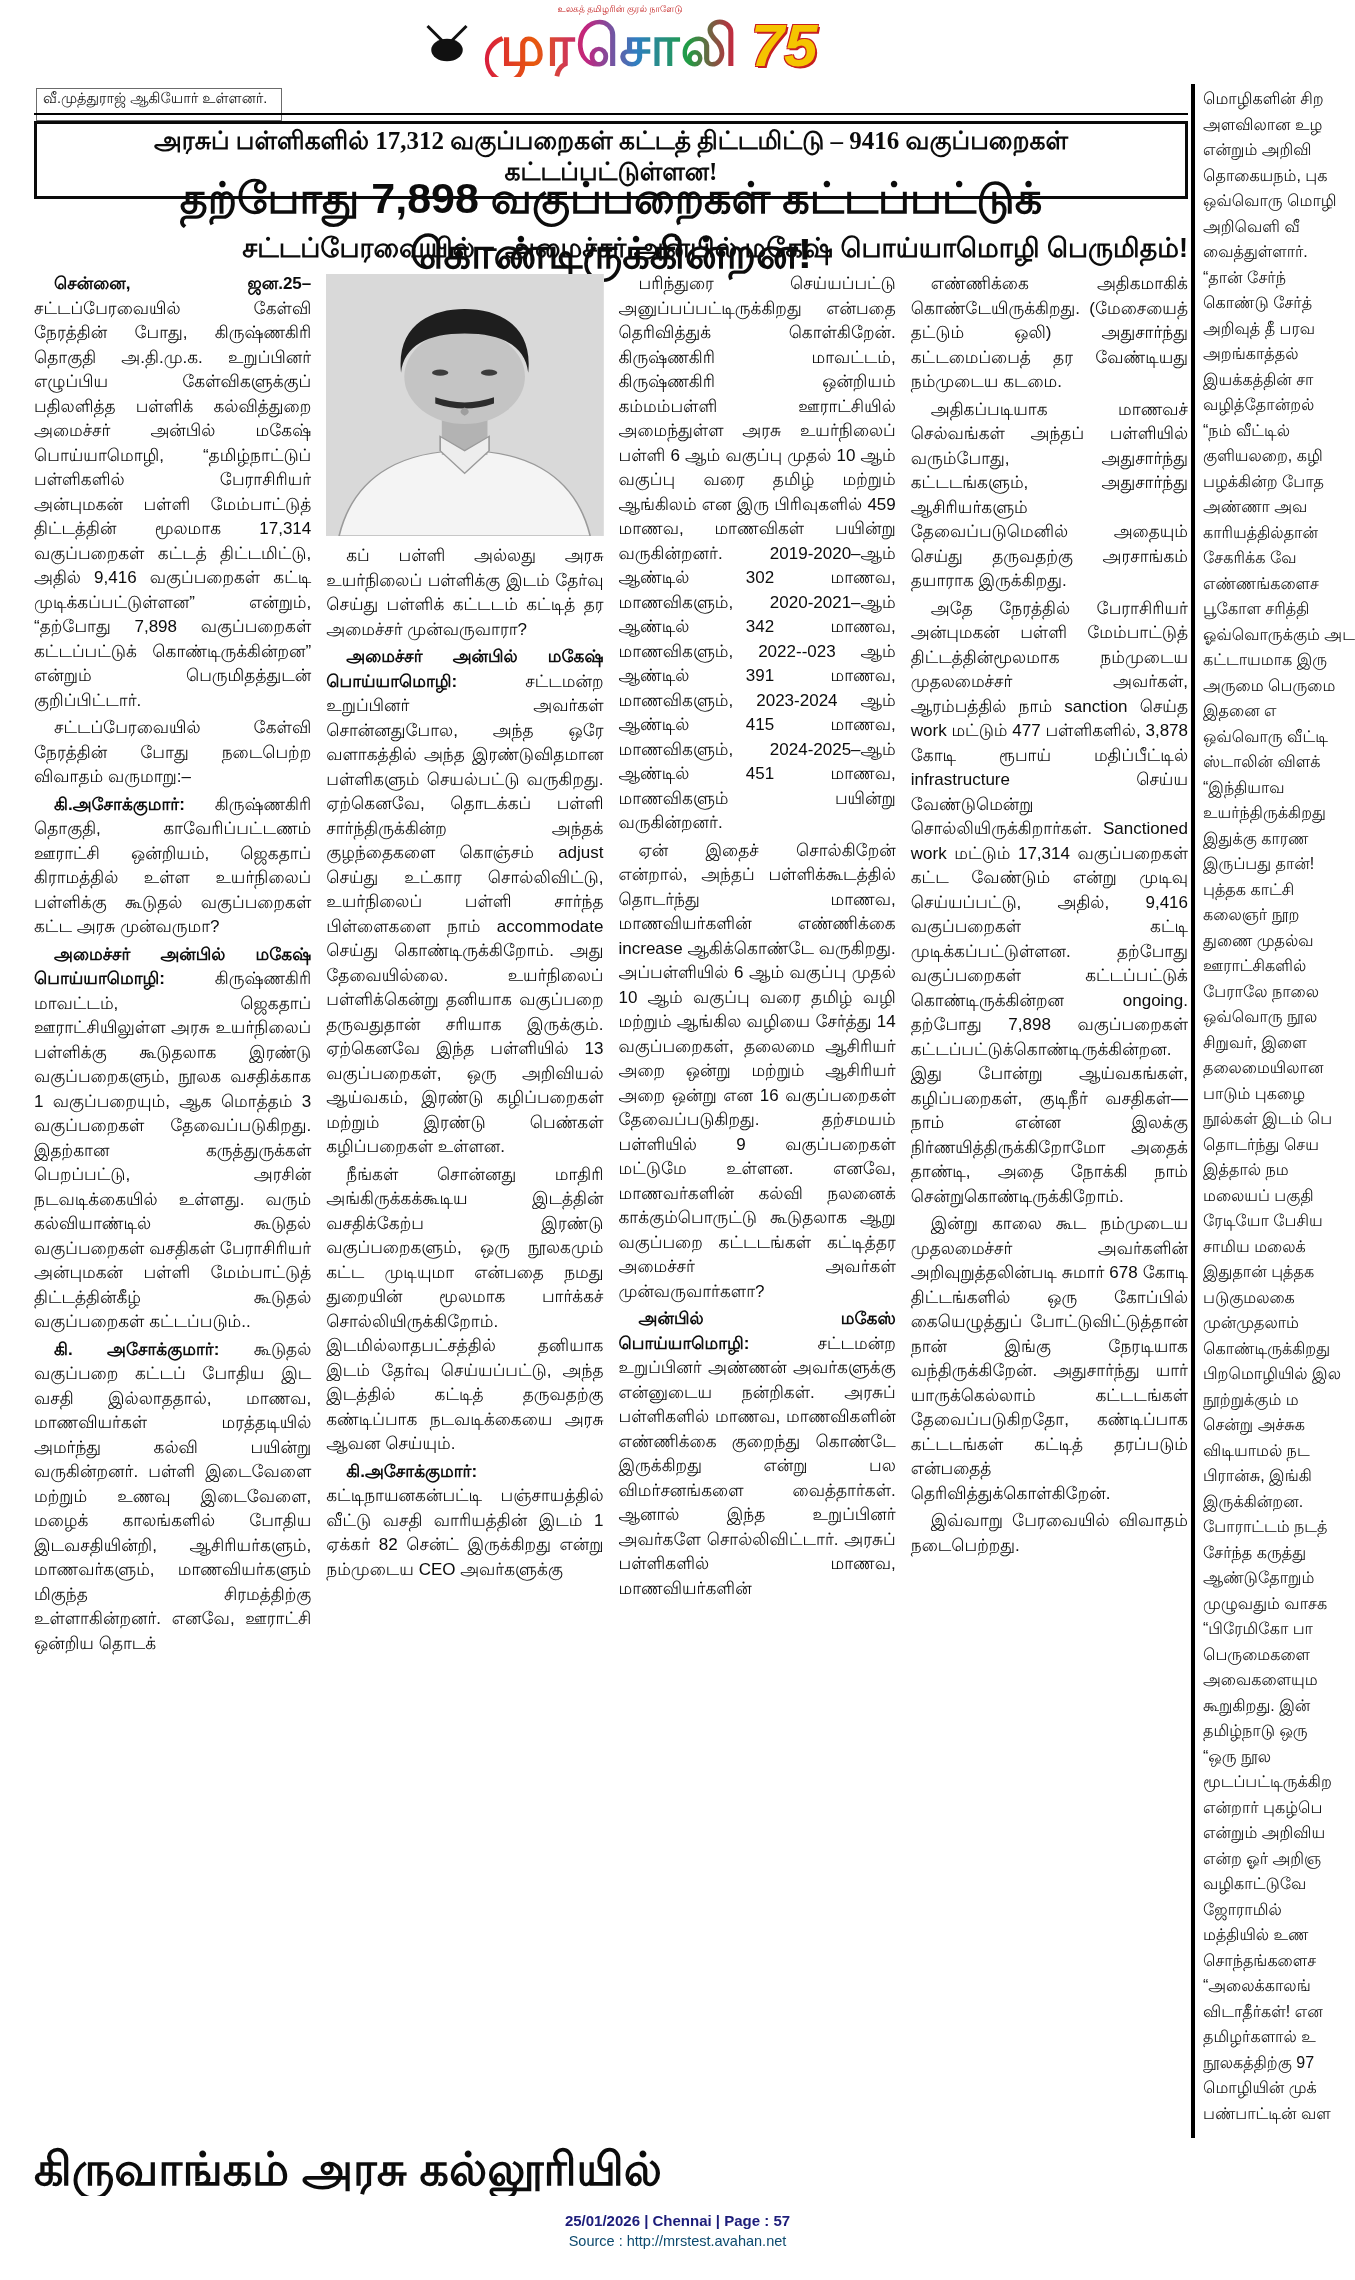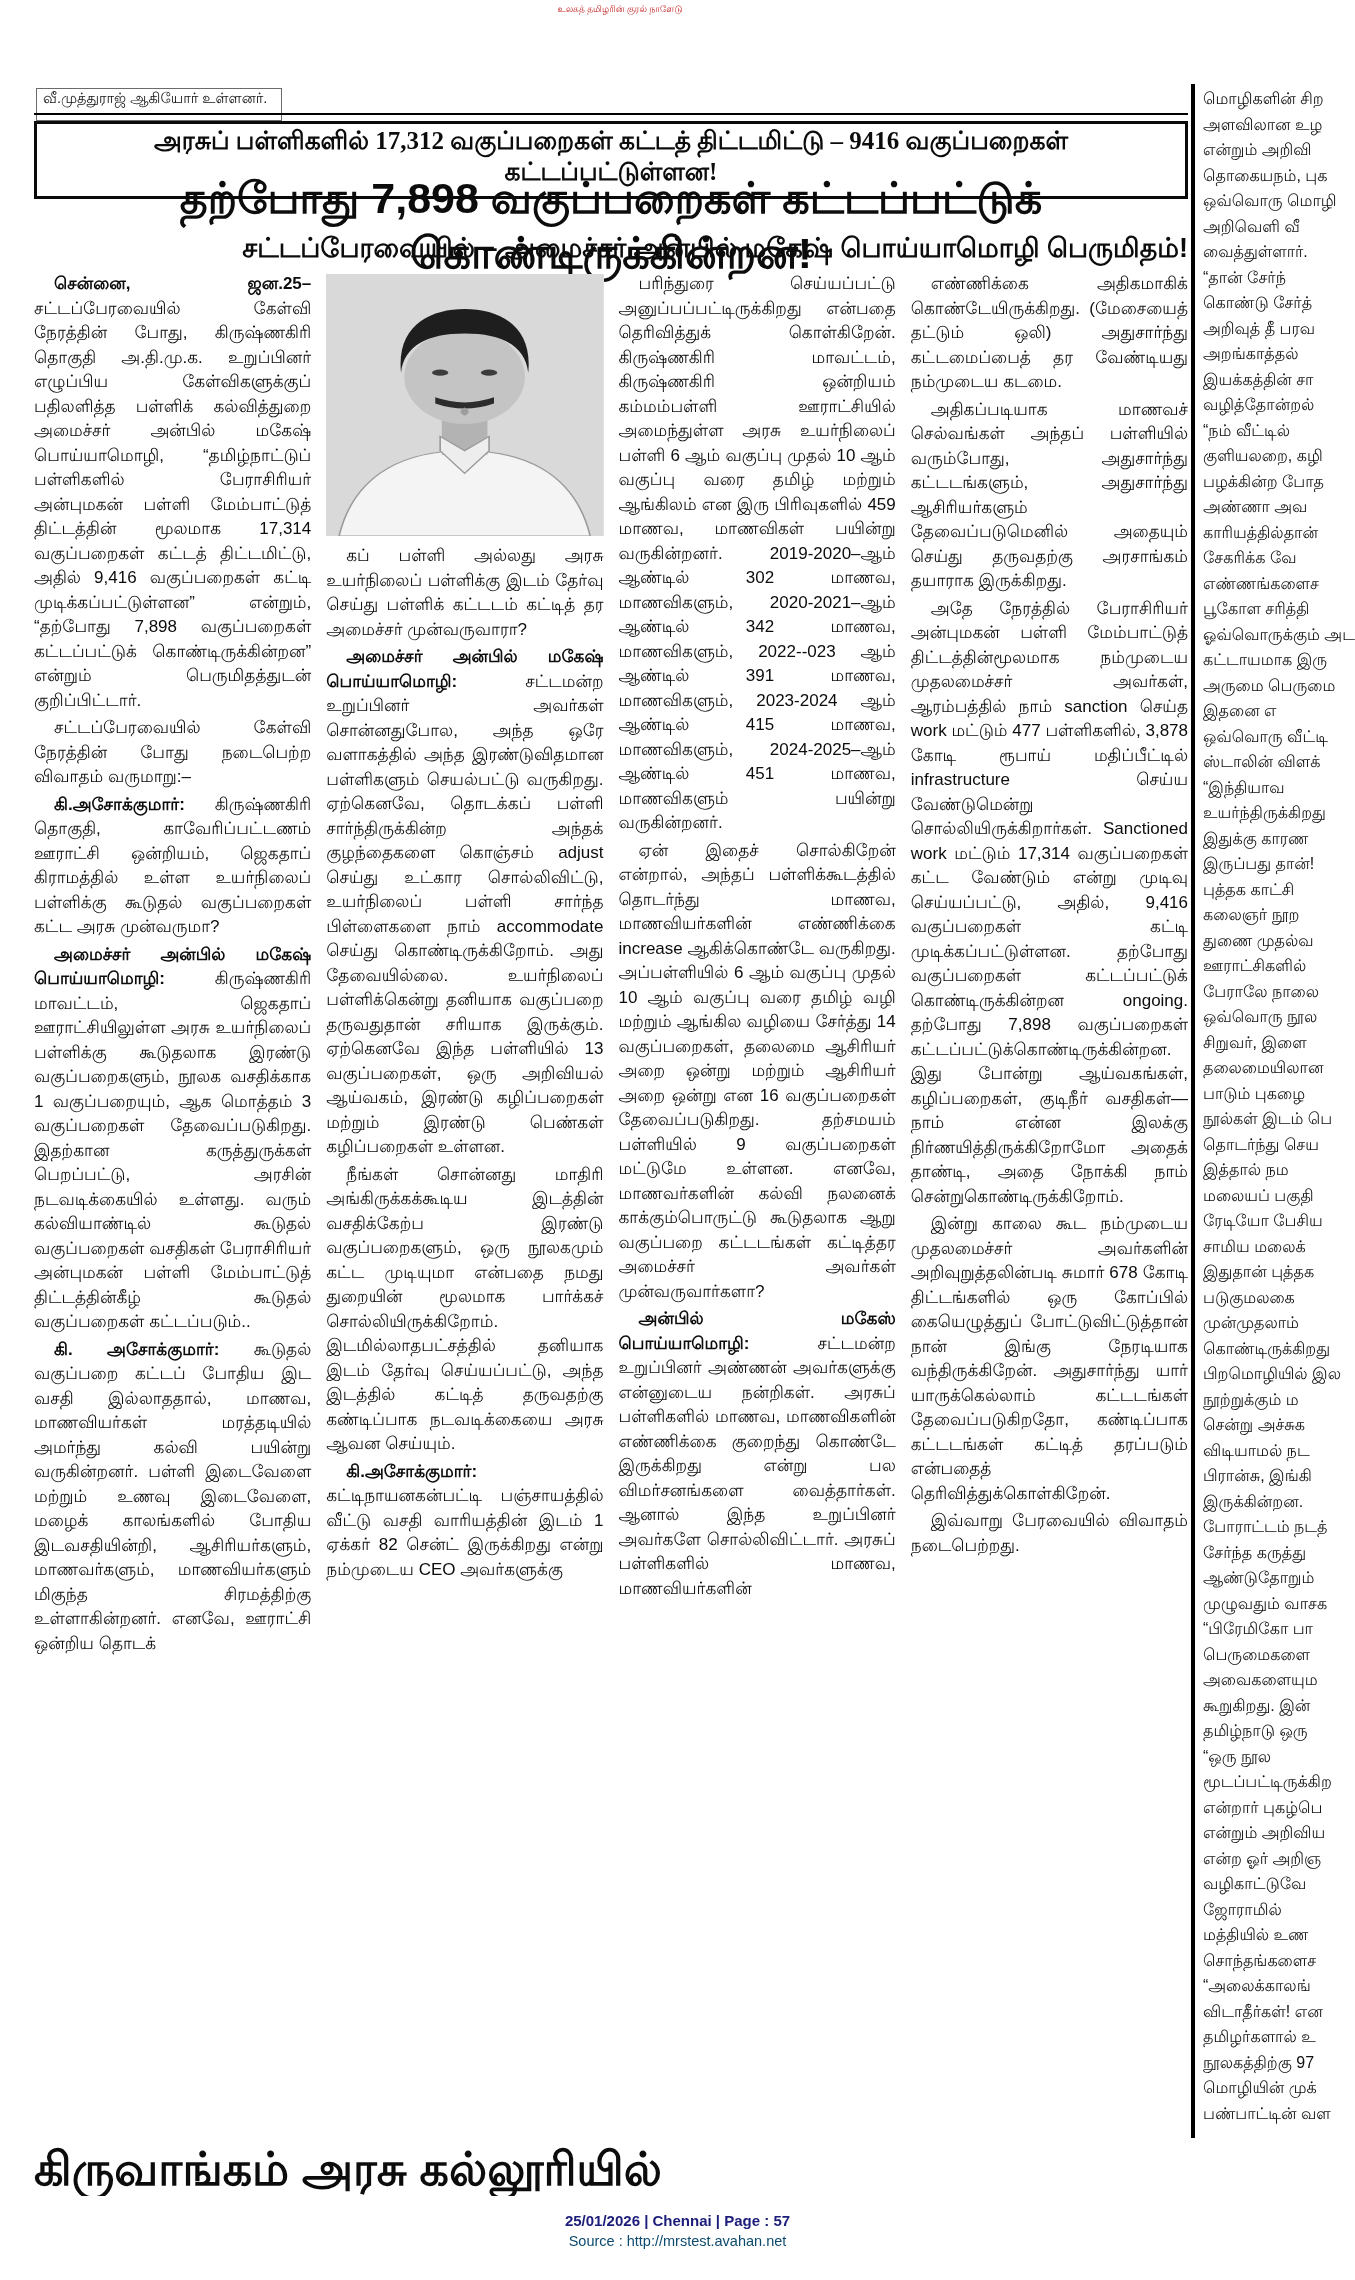--- a/index.html
+++ b/index.html
@@ -53,20 +53,31 @@
   .footer-meta{font-size:15px;font-weight:700;color:#1c1c7a;margin-bottom:4px;}
   .footer-source{font-size:14.5px;color:#0c4a6e;cursor:pointer;}
 </style>
 </head>
 <body>
 
 <div class="page">
 
   <div class="masthead">
     <div class="tagline">உலகத் தமிழரின் குரல் நாளேடு</div>
+    <div class="mast-row">
+      <span>
+        <svg viewBox="0 0 64 56" width="48" height="42" aria-hidden="true">
+          <line x1="6" y1="4" x2="32" y2="30" stroke="#111" stroke-width="4"></line>
+          <line x1="58" y1="4" x2="32" y2="30" stroke="#111" stroke-width="4"></line>
+          <ellipse cx="32" cy="36" rx="21" ry="15" fill="#111"></ellipse>
+        </svg>
+      </span>
+      <span class="mast-title">முரசொலி</span>
+      <span class="anniv">75</span>
+    </div>
   </div>
 
   <div class="byline-box">வீ.முத்துராஜ் ஆகியோர் உள்ளனர்.</div>
   <div class="top-rule"></div>
 
   <div class="strap-wrap">
     <div class="strap">அரசுப் பள்ளிகளில் 17,312 வகுப்பறைகள் கட்டத் திட்டமிட்டு – 9416 வகுப்பறைகள் கட்டப்பட்டுள்ளன!</div>
   </div>
   <h1 class="main-headline">தற்போது 7,898 வகுப்பறைகள் கட்டப்பட்டுக் கொண்டிருக்கின்றன!</h1>
   <h2 class="sub-headline">சட்டப்பேரவையில் – அமைச்சர் அன்பில் மகேஷ் பொய்யாமொழி பெருமிதம்!</h2>

